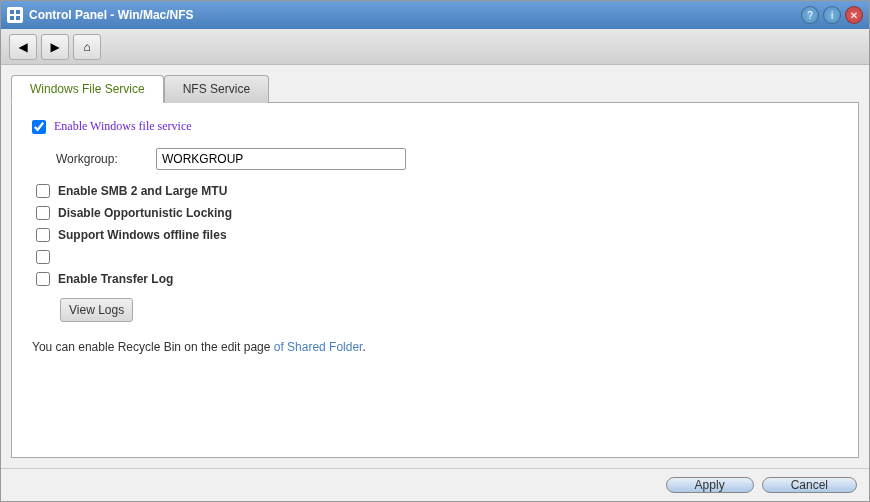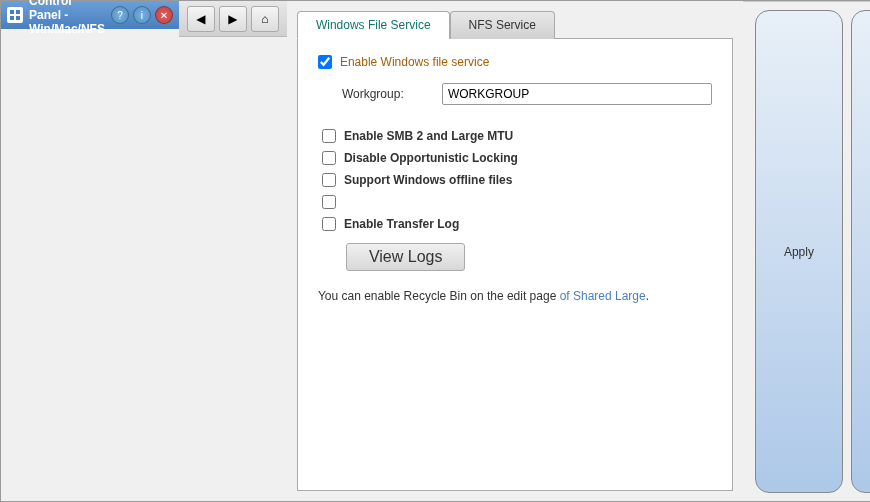--- a/index.html
+++ b/index.html
@@ -11,21 +11,21 @@
       height: 502px;
       overflow: hidden;
     }
 
     .window {
       width: 870px;
       height: 502px;
       background: #f0f0f0;
       border: 1px solid #999;
       display: flex;
-      flex-direction: row;
+      flex-direction: column;
     }
 
     .titlebar {
       background: linear-gradient(to bottom, #6a9fd8 0%, #4a7fbf 100%);
       height: 28px;
       display: flex;
       align-items: center;
       padding: 0 6px;
       gap: 6px;
     }
@@ -115,21 +115,21 @@
       cursor: pointer;
       font-size: 12px;
       border-radius: 4px 4px 0 0;
       background: linear-gradient(to bottom, #e8e8e8, #d0d0d0);
       color: #333;
     }
 
     .tab.active {
       background: white;
       border-bottom: 1px solid white;
-      color: #0f766e;
+      color: #4d7c0f;
       font-weight: normal;
       z-index: 2;
     }
 
     .panel {
       background: white;
       border: 1px solid #aaa;
       flex: 1;
       padding: 16px 20px;
       position: relative;
@@ -141,21 +141,21 @@
       margin-bottom: 10px;
     }
 
     .form-row label {
       width: 100px;
       color: #333;
       font-size: 12px;
     }
 
     .form-row input[type="text"] {
-      width: 270px;
+      width: 250px;
       height: 22px;
       border: 1px solid #999;
       border-radius: 2px;
       padding: 2px 5px;
       font-size: 12px;
     }
 
     .checkbox-row {
       display: flex;
       align-items: center;
@@ -183,32 +183,33 @@
     }
 
     .enable-row input[type="checkbox"] {
       margin-right: 8px;
       width: 14px;
       height: 14px;
     }
 
     .enable-row label {
       font-size: 12px;
-      color: #a16207;
-      cursor: pointer;
+      color: #6d28d9;
+      cursor: pointer;
+      font-family: Liberation Serif, serif;
     }
 
     .view-logs-btn {
       margin-left: 24px;
       margin-top: 4px;
-      padding: 4px 22px;
+      padding: 4px 8px;
       background: linear-gradient(to bottom, #f0f0f0, #d8d8d8);
       border: 1px solid #aaa;
       border-radius: 3px;
-      font-size: 16px;
+      font-size: 12px;
       cursor: pointer;
       color: #333;
       display: inline-block;
     }
 
     .info-text {
       margin-top: 18px;
       font-size: 12px;
       color: #333;
     }
@@ -222,32 +223,32 @@
     .footer {
       display: flex;
       justify-content: flex-end;
       padding: 8px 12px;
       gap: 8px;
       background: #f0f0f0;
       border-top: 1px solid #ccc;
     }
 
     .footer-btn {
-      padding: 13px 28px;
+      padding: 0 28px;
       border-radius: 14px;
       border: 1px solid #888;
       font-size: 12px;
       cursor: pointer;
       background: linear-gradient(to bottom, #e8f0f8, #adc8e8);
       color: #333;
     }
 
     .workgroup-section {
       margin-left: 24px;
-      margin-bottom: 24px;
+      margin-bottom: 14px;
     }
   </style>
 </head>
 <body>
 
 <div class="window">
 
   <div class="titlebar">
     <div class="titlebar-icon">
       <svg width="12" height="12" viewBox="0 0 12 12">
@@ -324,23 +325,23 @@
       <div class="checkbox-row">
         <input type="checkbox" id="transferlog" style="">
         <label for="transferlog">Enable Transfer Log</label>
       </div>
 
       <div style="margin-left: 4px;">
         <button class="view-logs-btn">View Logs</button>
       </div>
 
       <div class="info-text">
-        <span>You can enable Recycle Bin on the edit page </span><a href="#">of Shared Large</a><span>.</span>
+        <span>You can enable Recycle Bin on the edit page </span><a href="#">of Shared Folder</a><span>.</span>
       </div>
 
     </div>
   </div>
 
   <div class="footer">
     <button class="footer-btn">Apply</button>
-    <button class="footer-btn">Locking</button>
+    <button class="footer-btn">Cancel</button>
   </div>
 </div>
 
 </body></html>

